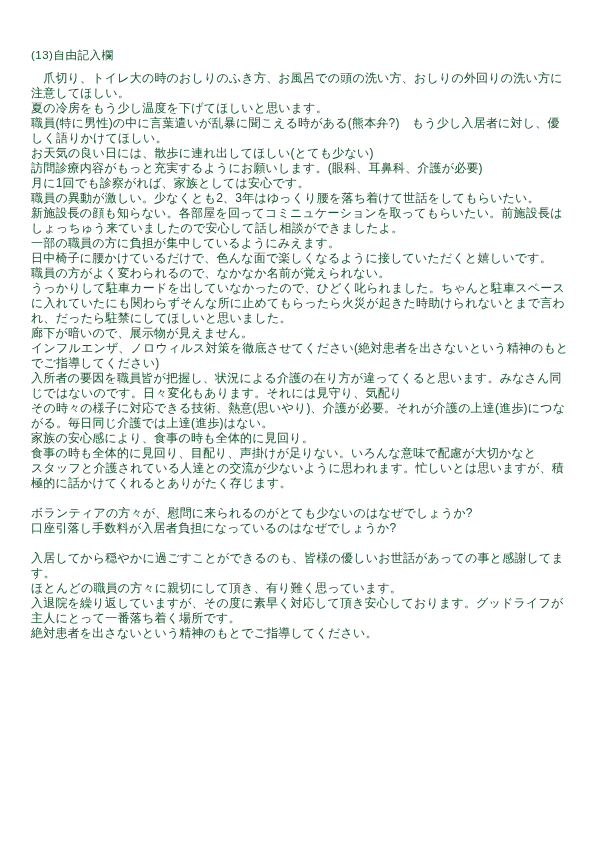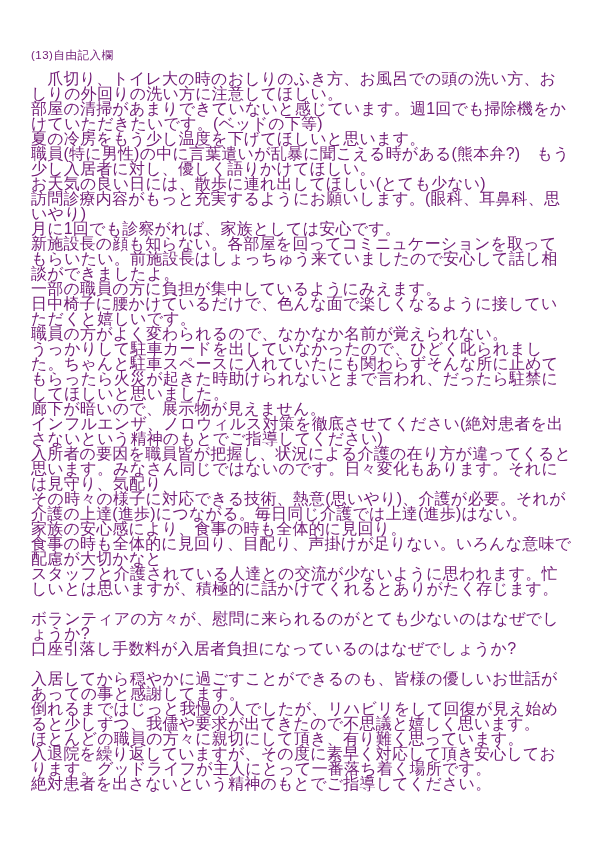--- a/index.html
+++ b/index.html
@@ -7,78 +7,77 @@
     padding: 0;
     background: #ffffff;
   }
   .page {
     position: relative;
     width: 600px;
     height: 848px;
     background: #ffffff;
     overflow: hidden;
     font-family: "Liberation Sans", "DejaVu Sans", sans-serif;
-    color: #701a75;
+    color: #14532d;
   }
   .content {
     position: absolute;
     left: 31px;
     top: 47px;
     width: 541px;
   }
   .title {
     font-size: 11.5px;
     font-weight: 400;
     line-height: 16px;
     margin: 0 0 8px 0;
     letter-spacing: 0.5px;
   }
   .comments p.line {
-    font-size: 16px;
+    font-size: 12px;
     line-height: 15px;
     margin: 0;
     letter-spacing: 0.2px;
     word-break: break-all;
     overflow-wrap: anywhere;
     text-align: left;
   }
   .comments p.blank {
     min-height: 15px;
   }
 </style>
 </head>
 <body>
 
 <div class="page">
   <div class="content">
     <h1 class="title">(13)自由記入欄</h1>
     <div class="comments" id="comments">
         <p class="line">　爪切り、トイレ大の時のおしりのふき方、お風呂での頭の洗い方、おしりの外回りの洗い方に注意してほしい。</p>
-        <p class="line">部屋の清掃があまりできていないと感じています。週1回でも掃除機をかけていただきたいです。(ベッドの下等)</p>
         <p class="line">夏の冷房をもう少し温度を下げてほしいと思います。</p>
         <p class="line">職員(特に男性)の中に言葉遣いが乱暴に聞こえる時がある(熊本弁?)　もう少し入居者に対し、優しく語りかけてほしい。</p>
         <p class="line">お天気の良い日には、散歩に連れ出してほしい(とても少ない)</p>
-        <p class="line">訪問診療内容がもっと充実するようにお願いします。(眼科、耳鼻科、思いやり)</p>
+        <p class="line">訪問診療内容がもっと充実するようにお願いします。(眼科、耳鼻科、介護が必要)</p>
         <p class="line">月に1回でも診察がれば、家族としては安心です。</p>
+        <p class="line">職員の異動が激しい。少なくとも2、3年はゆっくり腰を落ち着けて世話をしてもらいたい。</p>
         <p class="line">新施設長の顔も知らない。各部屋を回ってコミニュケーションを取ってもらいたい。前施設長はしょっちゅう来ていましたので安心して話し相談ができましたよ。</p>
         <p class="line">一部の職員の方に負担が集中しているようにみえます。</p>
         <p class="line">日中椅子に腰かけているだけで、色んな面で楽しくなるように接していただくと嬉しいです。</p>
         <p class="line">職員の方がよく変わられるので、なかなか名前が覚えられない。</p>
         <p class="line">うっかりして駐車カードを出していなかったので、ひどく叱られました。ちゃんと駐車スペースに入れていたにも関わらずそんな所に止めてもらったら火災が起きた時助けられないとまで言われ、だったら駐禁にしてほしいと思いました。</p>
         <p class="line">廊下が暗いので、展示物が見えません。</p>
         <p class="line">インフルエンザ、ノロウィルス対策を徹底させてください(絶対患者を出さないという精神のもとでご指導してください)</p>
         <p class="line">入所者の要因を職員皆が把握し、状況による介護の在り方が違ってくると思います。みなさん同じではないのです。日々変化もあります。それには見守り、気配り</p>
         <p class="line">その時々の様子に対応できる技術、熱意(思いやり)、介護が必要。それが介護の上達(進歩)につながる。毎日同じ介護では上達(進歩)はない。</p>
         <p class="line">家族の安心感により、食事の時も全体的に見回り。</p>
         <p class="line">食事の時も全体的に見回り、目配り、声掛けが足りない。いろんな意味で配慮が大切かなと</p>
         <p class="line">スタッフと介護されている人達との交流が少ないように思われます。忙しいとは思いますが、積極的に話かけてくれるとありがたく存じます。</p>
         <p class="line blank"></p>
         <p class="line">ボランティアの方々が、慰問に来られるのがとても少ないのはなぜでしょうか?</p>
         <p class="line">口座引落し手数料が入居者負担になっているのはなぜでしょうか?</p>
         <p class="line blank"></p>
         <p class="line">入居してから穏やかに過ごすことができるのも、皆様の優しいお世話があっての事と感謝してます。</p>
-        <p class="line">倒れるまではじっと我慢の人でしたが、リハビリをして回復が見え始めると少しずつ、我儘や要求が出てきたので不思議と嬉しく思います。</p>
         <p class="line">ほとんどの職員の方々に親切にして頂き、有り難く思っています。</p>
         <p class="line">入退院を繰り返していますが、その度に素早く対応して頂き安心しております。グッドライフが主人にとって一番落ち着く場所です。</p>
         <p class="line">絶対患者を出さないという精神のもとでご指導してください。</p>
       </div>
   </div>
 </div>
 
 </body></html>

